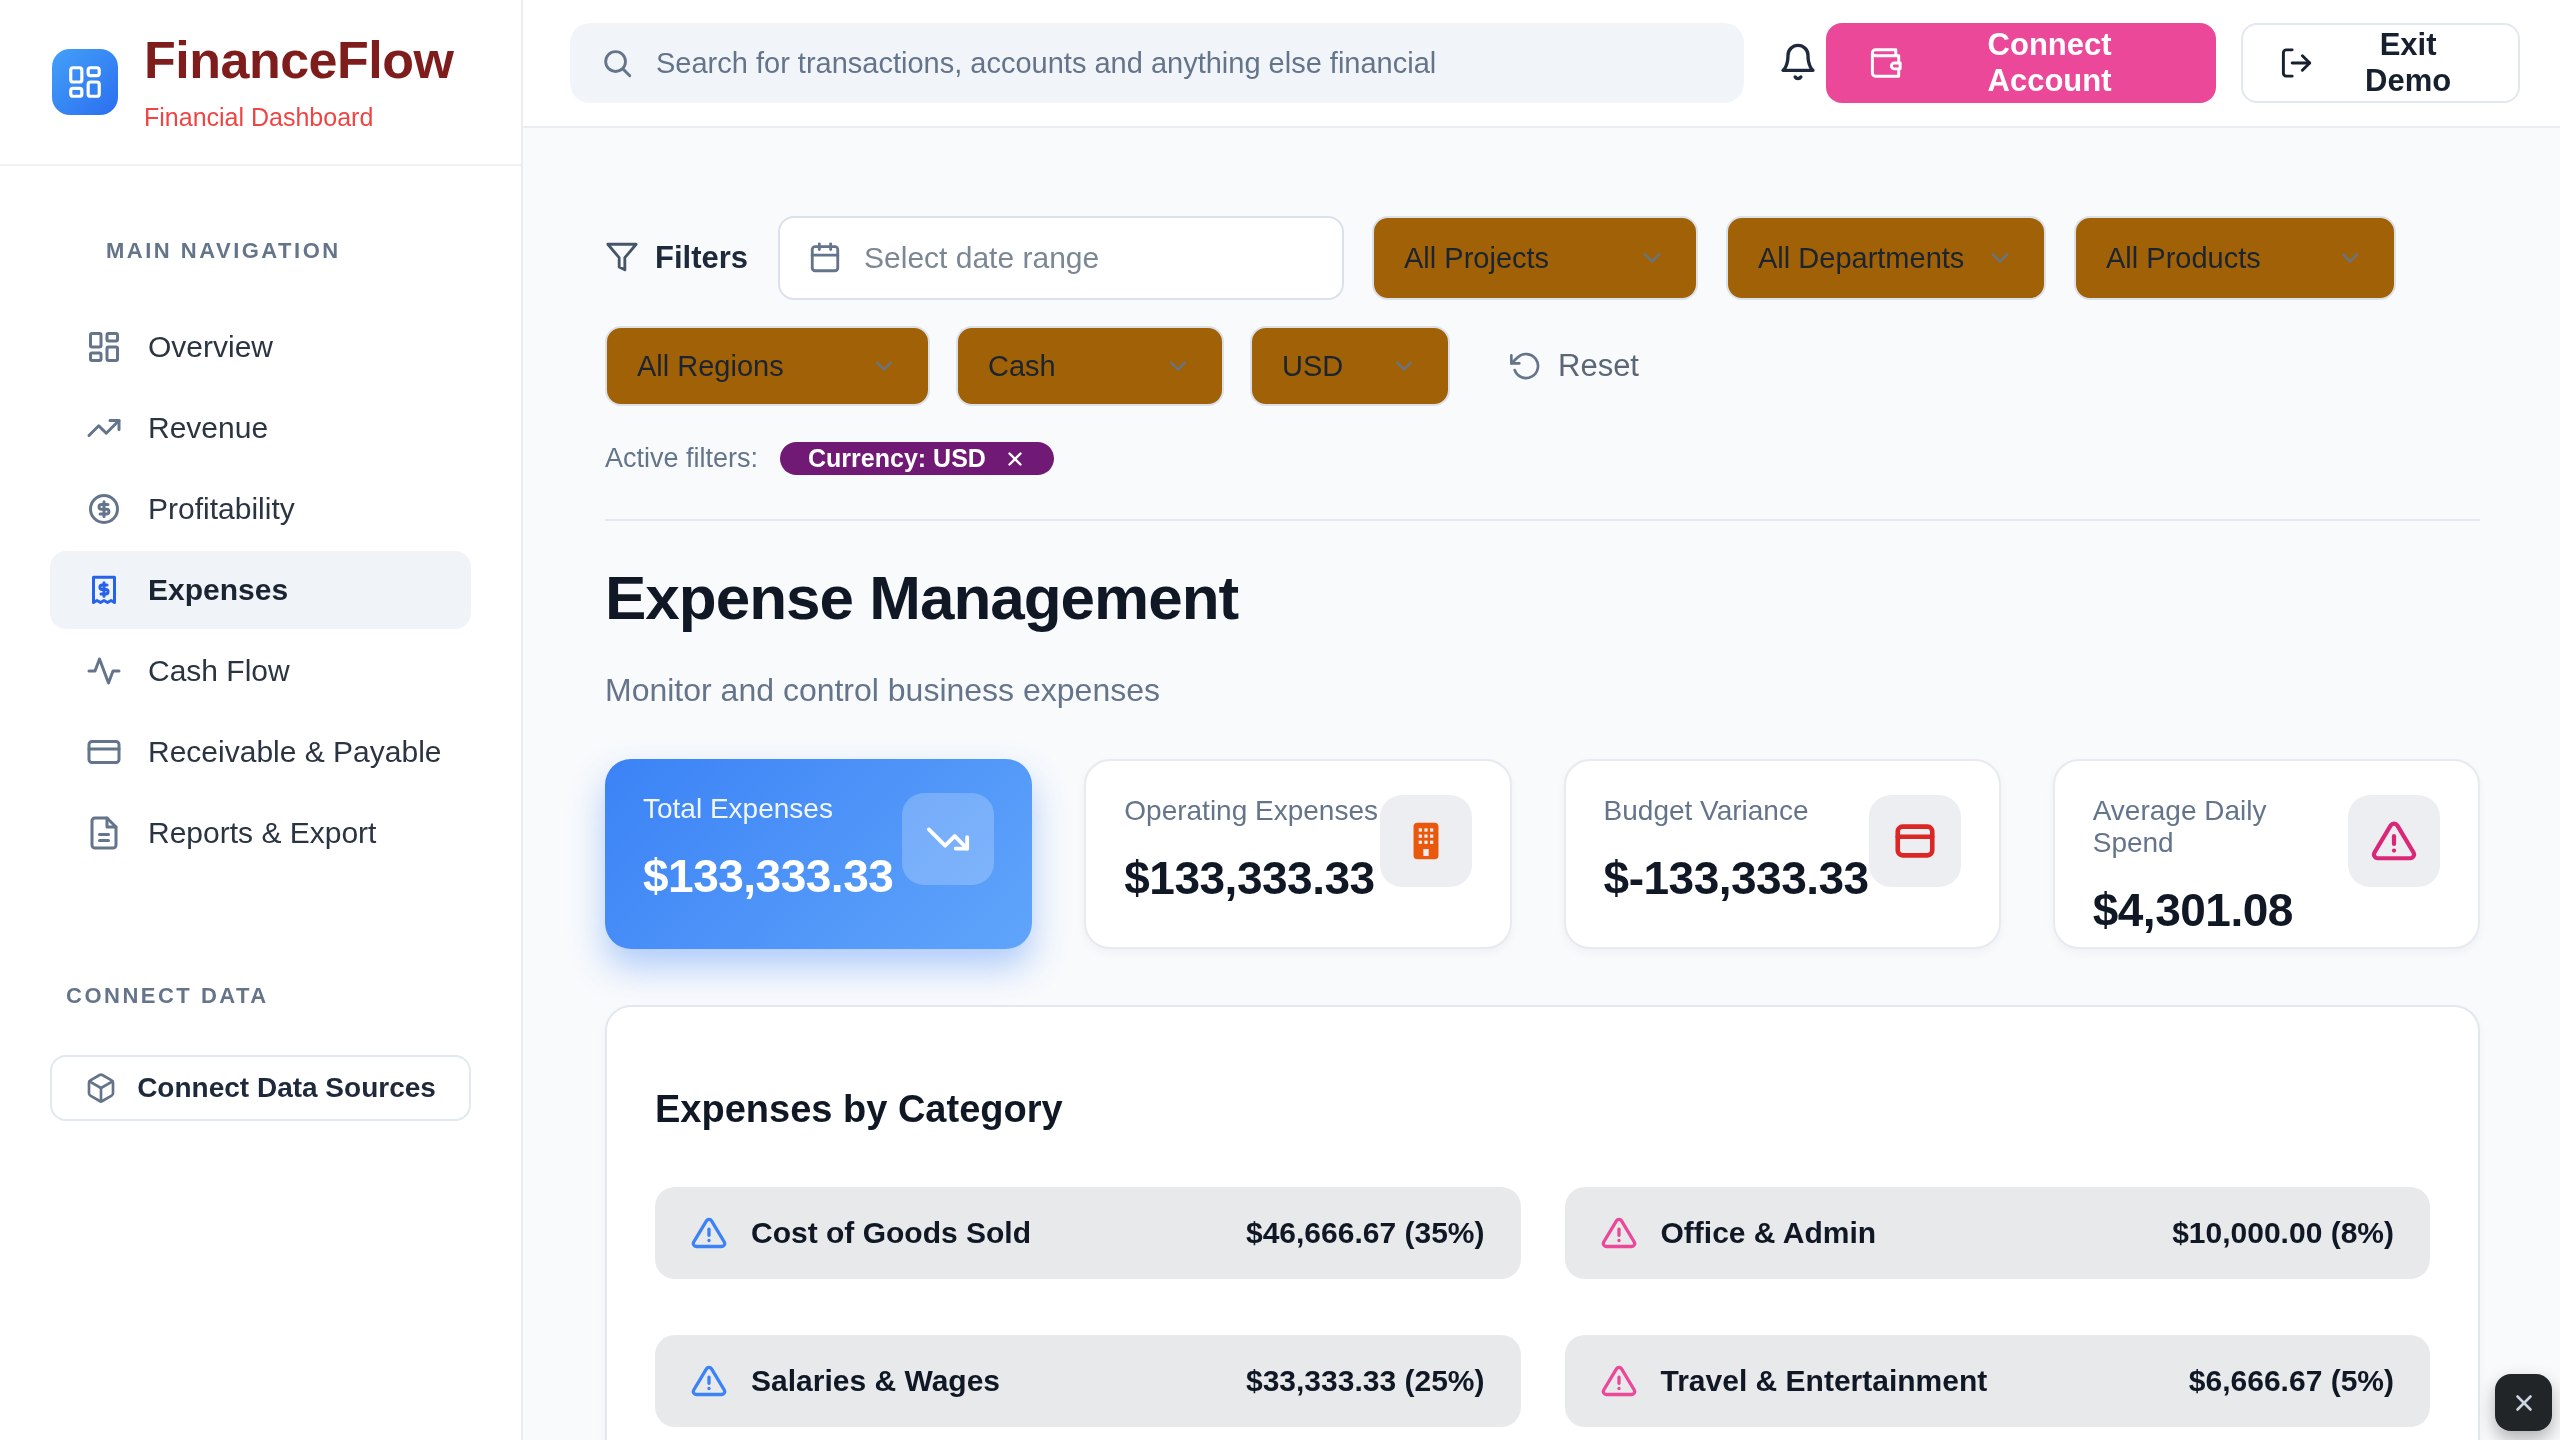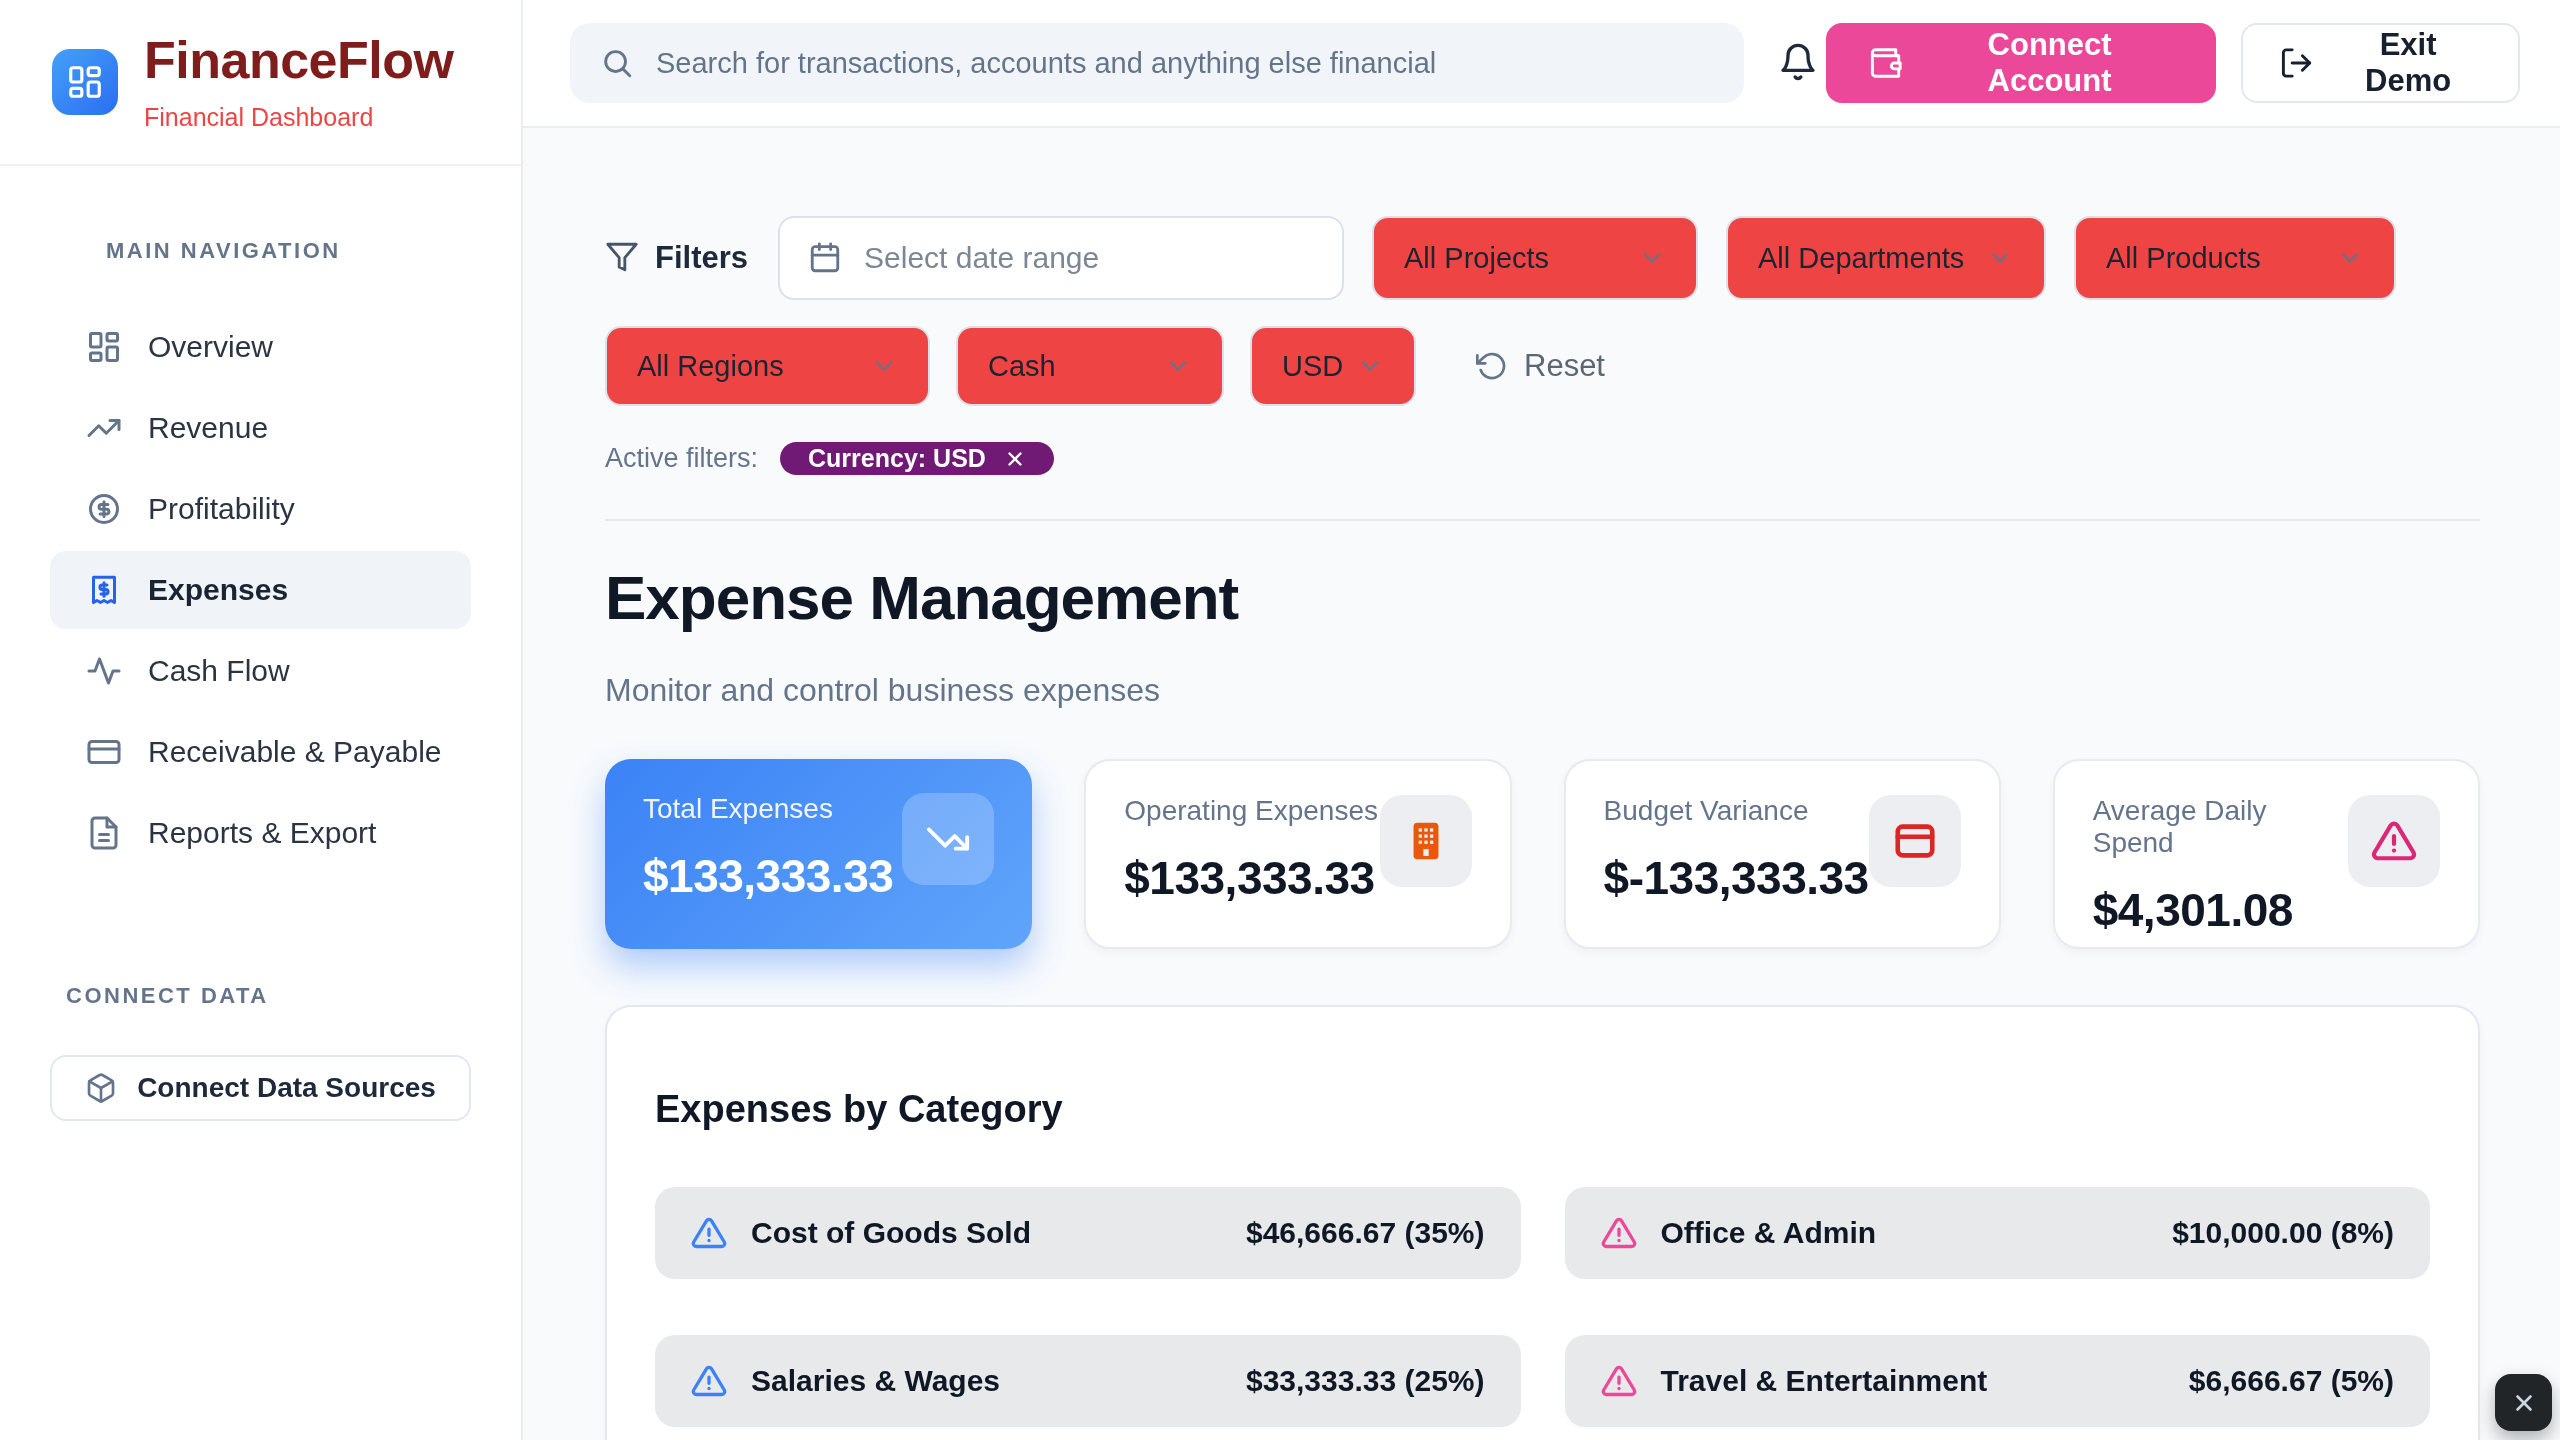--- a/index.html
+++ b/index.html
@@ -93,30 +93,30 @@
   .filters-label { display:flex; align-items:flex-start; gap:16px; margin-right:2px; }
   .filters-label svg { width:34px; height:34px; stroke:#475569; }
   .filters-label span { font-size:31px; font-weight:600; color:#1e293b; }
   .date-input {
     width:566px; height:84px; border:2px solid #dbe1ea; border-radius:16px; background:#fff;
     display:flex; align-items:center; gap:22px; padding:0 28px; cursor:text;
   }
   .date-input svg { width:34px; height:34px; stroke:#64748b; }
   .date-input span { font-size:30px; color:#7b8794; }
   .select {
-    height:84px; border:2px solid #dbe1ea; border-radius:16px; background:#ef4444;
+    height:84px; border:2px solid #dbe1ea; border-radius:16px; background:#a16207;
     display:flex; align-items:center; justify-content:space-between;
     padding:0 30px; cursor:pointer;
   }
   .select span { font-size:29px; color:#1b2430; }
   .select svg { width:28px; height:28px; stroke:#64748b; }
   .w-projects { width:326px; } .w-depts { width:320px; } .w-products { width:322px; }
   .filters-row2 { margin-top:26px; display:flex; align-items:center; gap:26px; }
   .filters-row2 .select { height:80px; }
-  .w-regions { width:325px; } .w-cash { width:268px; } .w-usd { width:166px; }
+  .w-regions { width:325px; } .w-cash { width:268px; } .w-usd { width:200px; }
   .reset-btn { margin-left:28px; display:flex; align-items:center; gap:16px; background:none; border:none; cursor:pointer; }
   .reset-btn svg { width:32px; height:32px; stroke:#64748b; }
   .reset-btn span { font-size:31px; font-weight:500; color:#5b6775; font-family:"Liberation Sans",sans-serif; }
 
   .active-filters { margin-top:36px; display:flex; align-items:center; gap:22px; }
   .active-filters-label { font-size:27px; color:#64748b; }
   .chip {
     height:33px; background:#701a75; border-radius:999px; color:#fff;
     display:flex; align-items:center; gap:18px; padding:0 28px; cursor:pointer;
   }

